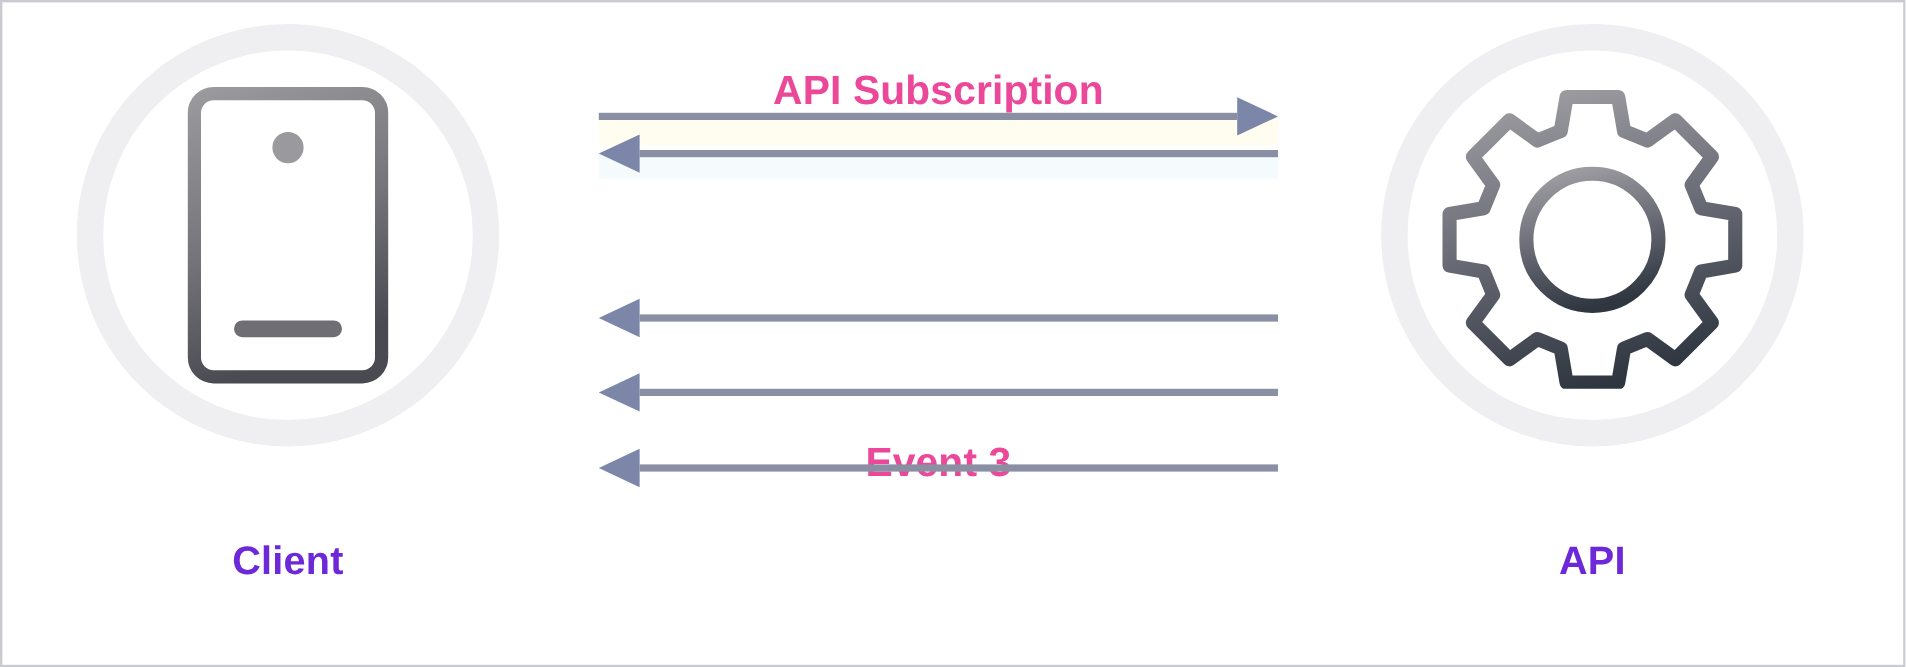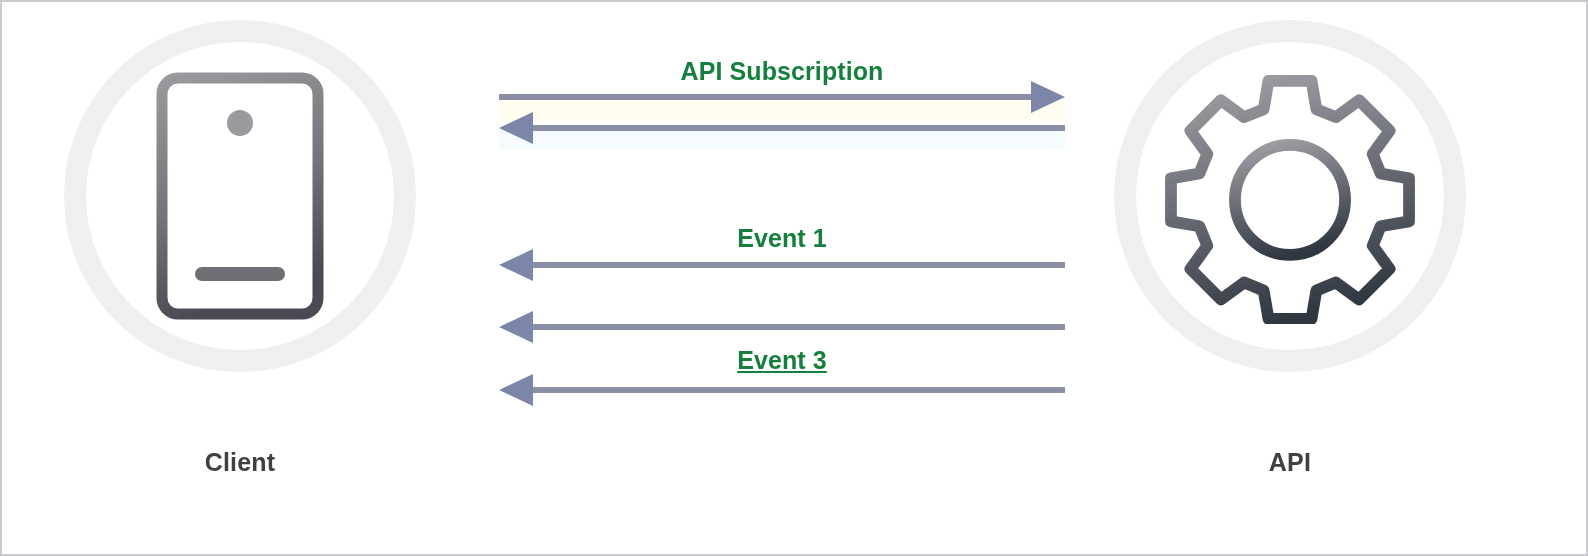--- a/index.html
+++ b/index.html
@@ -21,21 +21,21 @@
   }
 
   
   .endpoint {
     position: absolute;
     top: 6px;
     width: 420px;
     height: 540px;
   }
   .endpoint.left  { left: 28px; }
-  .endpoint.right { left: 1078px; }
+  .endpoint.right { left: 1115px; }
 
   .ring {
     position: absolute;
     left: 50%;
     top: 12px;
     transform: translateX(-50%);
     width: 352px;
     height: 352px;
     border-radius: 50%;
     border: 22px solid #efeff2;
@@ -51,42 +51,42 @@
     display: flex;
     align-items: center;
     justify-content: center;
   }
   .caption {
     position: absolute;
     left: 0;
     right: 0;
     top: 440px;
     text-align: center;
-    font-size: 25px;
+    font-size: 33px;
     font-weight: 600;
-    color: #404040;
+    color: #6d28d9;
     letter-spacing: .2px;
   }
 
   
   .flow {
     position: absolute;
     left: 497px;
     top: 0;
     width: 566px;
     height: 556px;
   }
   .msg-label {
     position: absolute;
     left: 0;
     width: 566px;
     text-align: center;
-    font-size: 25px;
+    font-size: 34px;
     font-weight: 600;
-    color: #15803d;
+    color: #ec4899;
     letter-spacing: .1px;
     white-space: nowrap;
   }
   .arrow {
     position: absolute;
     left: 0;
     width: 566px;
     height: 34px;
   }
   .arrow .shaft {
@@ -182,31 +182,30 @@
     <div class="arrow to-right" style="top:78px;">
       <div class="shaft"></div>
       <div class="head"></div>
     </div>
 
     <div class="arrow to-left" style="top:109px;">
       <div class="shaft"></div>
       <div class="head"></div>
     </div>
 
-    <div class="msg-label" style="top:222px;">Event 1</div>
     <div class="arrow to-left" style="top:246px;">
       <div class="shaft"></div>
       <div class="head"></div>
     </div>
 
     <div class="arrow to-left" style="top:308px;">
       <div class="shaft"></div>
       <div class="head"></div>
     </div>
 
-    <div class="msg-label" style="top:344px;text-decoration:underline;">Event 3</div>
+    <div class="msg-label" style="top:365px;">Event 3</div>
     <div class="arrow to-left" style="top:371px;">
       <div class="shaft"></div>
       <div class="head"></div>
     </div>
 
   </div>
 </div>
 
 </body></html>

